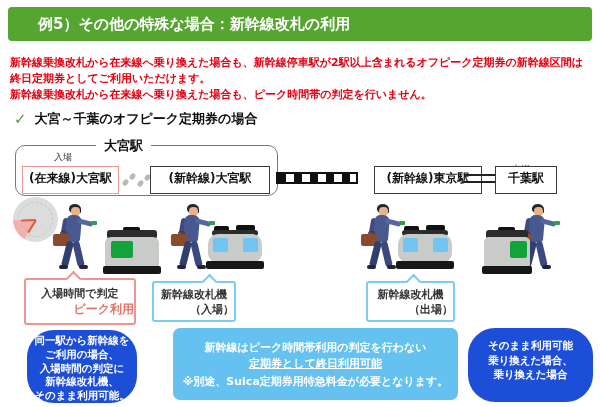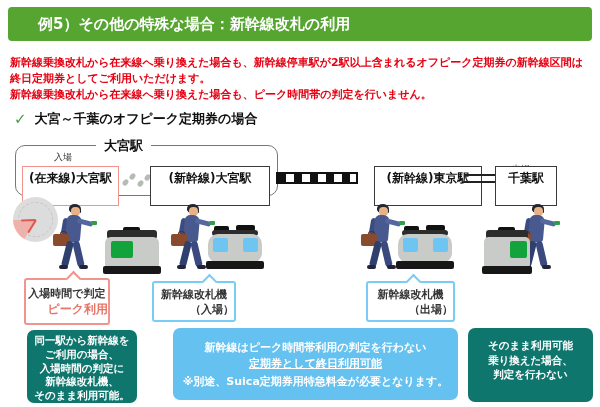--- a/index.html
+++ b/index.html
@@ -20,21 +20,21 @@
   .sub { position:absolute; left:14px; top:110px; display:flex; align-items:center; gap:8px; }
   .check { color:#3fa23f; font-weight:bold; font-size:15px; }
   .sub-label { font-weight:bold; font-size:13px; }
 
   
   .omiya-wrap { position:absolute; left:15px; top:145px; width:263px; height:51px;
                 border:1.5px solid #777; border-radius:10px; }
   .omiya-label { position:absolute; left:96px; top:137px; background:#fff; padding:0 8px;
                  font-weight:bold; font-size:13px; }
   .small-label { position:absolute; font-size:9px; color:#333; }
-  .sta { position:absolute; height:40px; background:#fff; border:1.5px solid #3a3a3a;
+  .sta { position:absolute; height:28px; background:#fff; border:1.5px solid #3a3a3a;
          font-weight:bold; font-size:12px; line-height:23px; text-align:center; }
   .sta.pink { border-color:#f0948e; }
   .track-s { position:absolute; left:276px; top:172px; width:82px; height:12px;
              border:2.5px solid #111;
              background:repeating-linear-gradient(90deg,#111 0 8px,#fff 8px 16px); }
   .track-l { position:absolute; left:464px; top:174px; width:31px; height:9px;
              border-top:2px solid #222; border-bottom:2px solid #222; }
 
   
   .fp { position:absolute; left:123px; top:171px; width:27px; height:19px; }
@@ -99,21 +99,21 @@
   .callout.red { border-color:#f0948e; }
   .callout.red .tip { border-color:#f0948e; }
   .callout.blue { border-color:#79ccf4; }
   .callout.blue .tip { border-color:#79ccf4; }
   .callout .l1 { font-size:11px; color:#333; }
   .callout .l2 { font-size:11px; color:#333;text-align:right; }
   .callout.red .l2 { font-size:12px; color:#e87468; }
 
   
   .note { position:absolute; border-radius:7px; color:#fff; font-weight:bold; text-align:center; }
-  .note.green { background:#0f766e; }
+  .note.green { background:#1d4ed8;border-radius:27px; }
   .note.blue { background:#65c1ef;text-align:center; }
   .n-sm { font-size:10.5px; line-height:13.8px; }
   .n-md { font-size:11px; line-height:17px; }
   .u { text-decoration:underline;font-family:Liberation Mono, monospace; }
 </style>
 </head>
 <body>
 
 <div class="canvas">
 
@@ -240,21 +240,21 @@
   </div>
 
   <div class="gate" style="left:484px; top:227px; width:48px; height:50px;">
     <div class="bump" style="left:14px; top:0; width:17px; height:5px;"></div>
     <div class="top" style="left:2px; top:3px; width:42px; height:9px;"></div>
     <div class="body" style="left:0; top:10px; width:46px; height:31px; border-radius:5px 5px 4px 4px;"></div>
     <div class="panel panel-green" style="left:26px; top:14px; width:17px; height:17px;"></div>
     <div class="base" style="left:-2px; top:39px; width:50px; height:8px;"></div>
   </div>
 
-  <div class="callout red" style="left:24px; top:278px; width:86px; height:47px; padding-top:6px;">
+  <div class="callout red" style="left:24px; top:278px; width:112px; height:47px; padding-top:6px;">
     <div class="tip" style="left:42px;"></div>
     <div class="l1">入場時間で判定</div>
     <div class="l2">ピーク利用</div>
   </div>
   <div class="callout blue" style="left:152px; top:281px; width:84px; height:41px; padding-top:4px;">
     <div class="tip" style="left:50px;"></div>
     <div class="l1">新幹線改札機</div>
     <div class="l2">（入場）</div>
   </div>
   <div class="callout blue" style="left:366px; top:281px; width:89px; height:41px; padding-top:4px;">
@@ -273,16 +273,16 @@
 
   <div class="note blue n-md" style="left:173px; top:328px; width:285px; height:72px; padding-top:11px;">
     <div>新幹線はピーク時間帯利用の判定を行わない</div>
     <div class="u">定期券として終日利用可能</div>
     <div>※別途、Suica定期券用特急料金が必要となります。</div>
   </div>
 
   <div class="note green n-sm" style="left:468px; top:328px; width:125px; height:74px; padding-top:10px; line-height:14.5px;">
     <div>そのまま利用可能</div>
     <div>乗り換えた場合、</div>
-    <div>判定を行わない</div>
+    <div>乗り換えた場合</div>
   </div>
 
 </div>
 
 </body></html>

